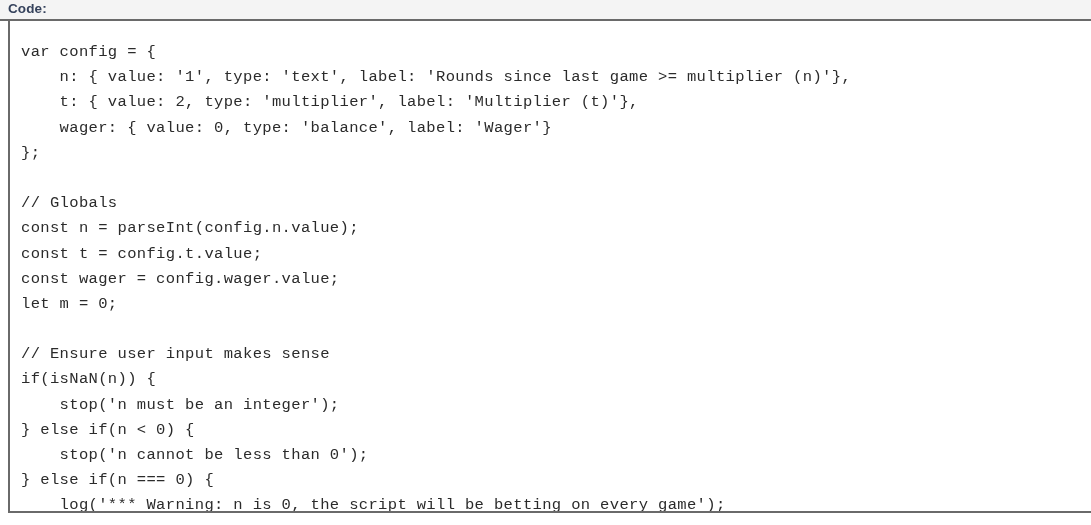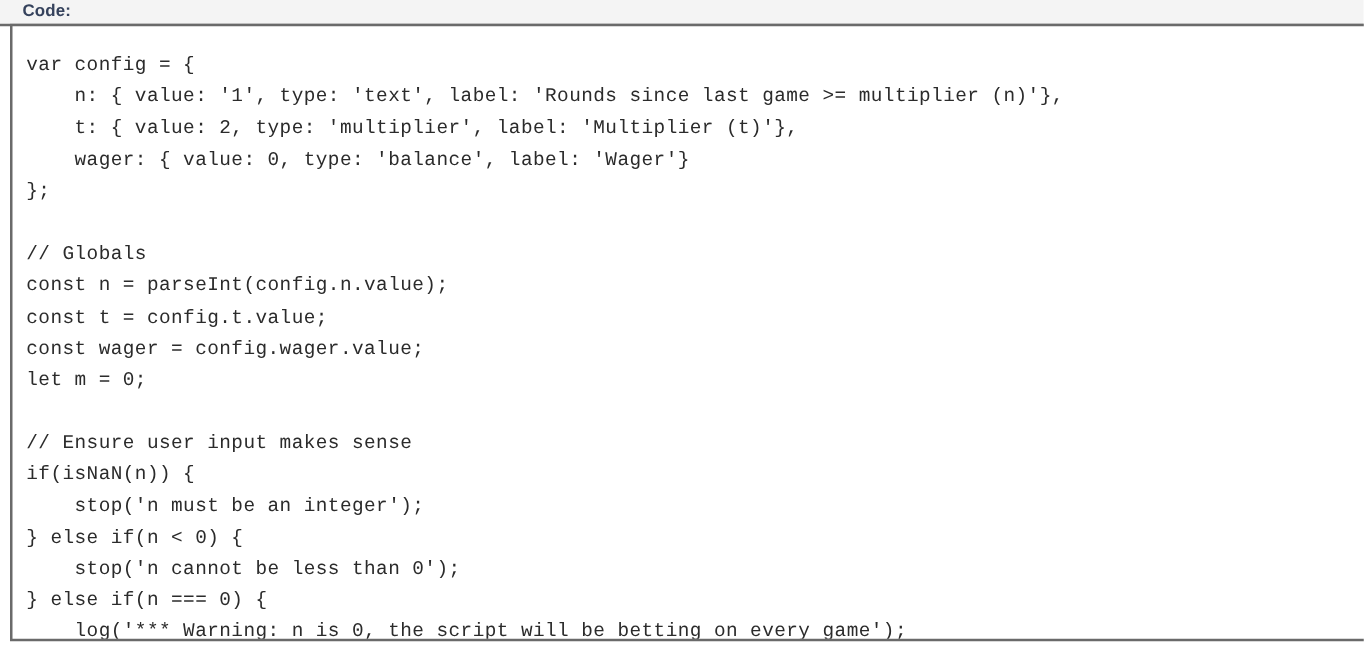--- a/index.html
+++ b/index.html
@@ -88,21 +88,21 @@
     height: 25.2px;
     white-space: pre;
   }
 </style>
 </head>
 <body>
 
 <div id="page" style="background: rgb(255, 255, 255);">
 
   <div class="code-header" style="background: rgb(244, 244, 244);">
-    <span class="code-label" style="color: rgb(53, 66, 92); margin-left: 10px;">Code:</span>
+    <span class="code-label" style="color: rgb(53, 66, 92);">Code:</span>
   </div>
 
   <div class="top-rule" style="background: rgb(106, 106, 106);"></div>
 
   <div class="code-box" style="border-color: rgb(106, 106, 106);">
     <pre class="code-pre" id="code-pre" style="color: rgb(43, 43, 43);"><span class="code-line">var config = {</span><span class="code-line">    n: { value: '1', type: 'text', label: 'Rounds since last game &gt;= multiplier (n)'},</span><span class="code-line">    t: { value: 2, type: 'multiplier', label: 'Multiplier (t)'},</span><span class="code-line">    wager: { value: 0, type: 'balance', label: 'Wager'}</span><span class="code-line">};</span><span class="code-line">&nbsp;</span><span class="code-line">// Globals</span><span class="code-line">const n = parseInt(config.n.value);</span><span class="code-line">const t = config.t.value;</span><span class="code-line">const wager = config.wager.value;</span><span class="code-line">let m = 0;</span><span class="code-line">&nbsp;</span><span class="code-line">// Ensure user input makes sense</span><span class="code-line">if(isNaN(n)) {</span><span class="code-line">    stop('n must be an integer');</span><span class="code-line">} else if(n &lt; 0) {</span><span class="code-line">    stop('n cannot be less than 0');</span><span class="code-line">} else if(n === 0) {</span><span class="code-line">    log('*** Warning: n is 0, the script will be betting on every game');</span></pre>
   </div>
 
 </div>
 

